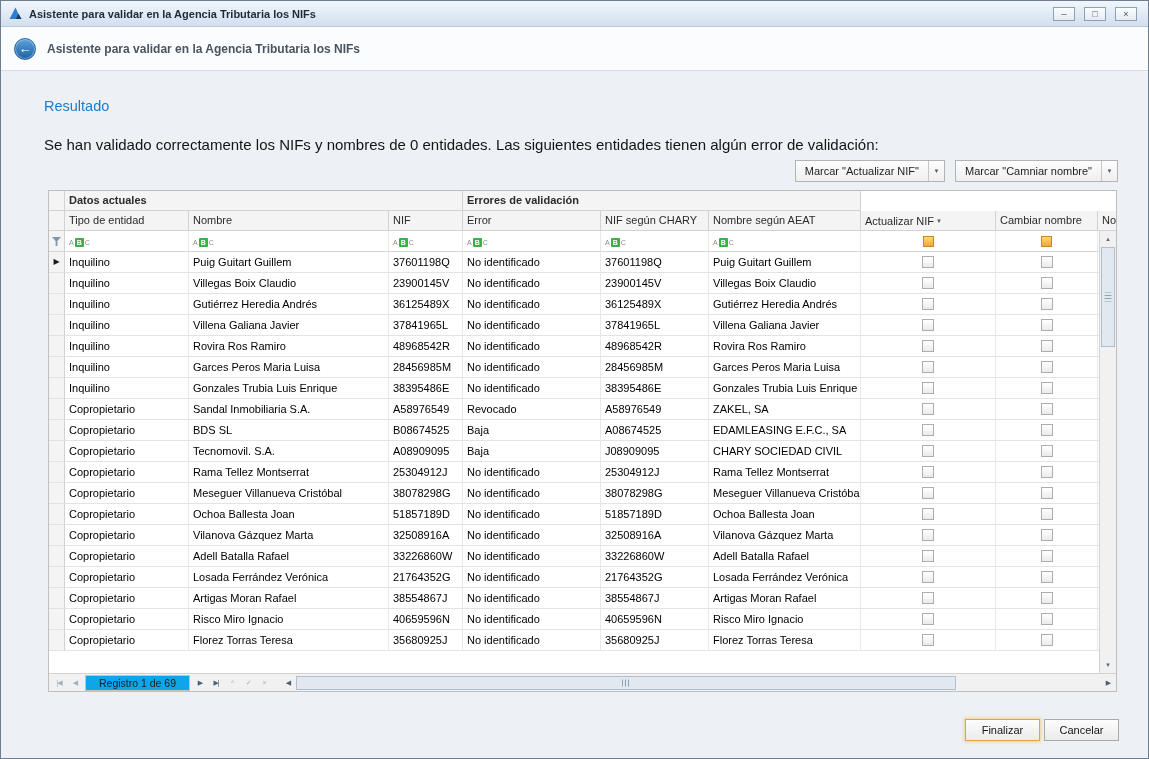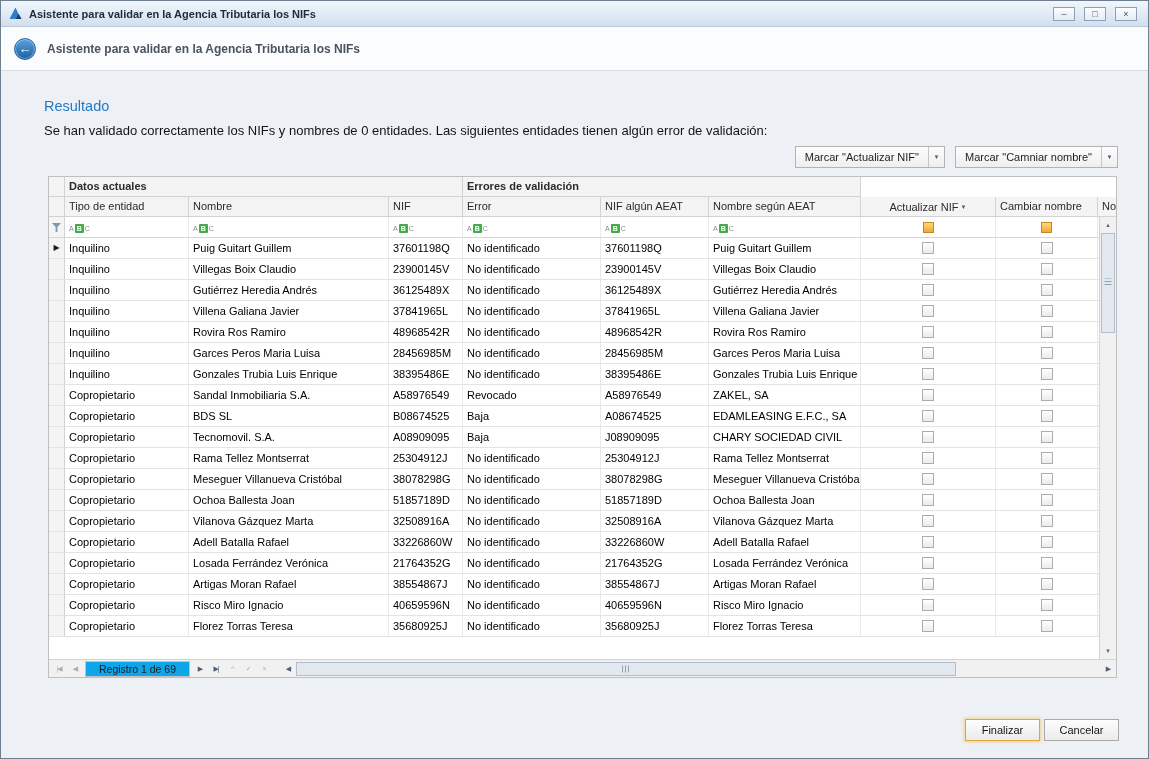--- a/index.html
+++ b/index.html
@@ -15,32 +15,32 @@
   .win-btn{width:22px;height:14px;border:1px solid #8da1b5;background:linear-gradient(#fcfdfe,#e4ebf3);color:#3f5368;font-size:9px;line-height:12px;text-align:center;display:inline-block;}
 
   
   .headerband{height:44px;flex:0 0 auto;background:#fbfcfe;border-bottom:1px solid #d6dce4;display:flex;align-items:center;padding:0 13px;gap:11px;}
   .back-btn{width:22px;height:22px;border-radius:50%;background:linear-gradient(#5ba2de,#1c61a1);border:1px solid #2a6aa6;box-shadow:inset 0 0 0 1px rgba(255,255,255,.35);color:#fff;font-size:13px;line-height:20px;text-align:center;display:inline-block;flex:0 0 auto;}
   .header-title{font-size:12px;color:#49545f;font-weight:bold;}
 
   
   .content{flex:1;display:flex;flex-direction:column;min-height:0;}
   .resultado{margin:27px 0 0 43px;font-size:14.5px;color:#1f7ac5;line-height:17px;}
-  .desc{margin:9px 0 0 43px;font-size:13px;color:#141414;line-height:14px;}
+  .desc{margin:23px 0 0 43px;font-size:15px;color:#141414;line-height:14px;}
   .markbtns{align-self:flex-end;display:flex;gap:10px;margin:8px 30px 0 0;}
   .split-btn{display:flex;align-items:stretch;height:22px;border:1px solid #b3b3b3;background:linear-gradient(#fdfdfd,#efefef);}
   .sb-main{display:flex;align-items:center;padding:0 9px;font-size:11px;color:#1e1e1e;white-space:nowrap;}
   .sb-arrow{width:16px;border-left:1px solid #c6c6c6;display:flex;align-items:center;justify-content:center;font-size:6px;color:#4e5d6c;}
 
   
   .grid{margin:8px 0 0 47px;width:1069px;height:502px;flex:0 0 auto;border:1px solid #bfbfbf;background:#fff;position:relative;overflow:hidden;}
   .grow,.hrow{display:flex;width:1089px;}
   .gcell{flex:0 0 auto;height:20px;background:#f4f4f4;border-right:1px solid #d2d2d2;border-bottom:1px solid #d2d2d2;font-size:11px;color:#2b2b2b;line-height:19px;padding:0 4px;white-space:nowrap;overflow:hidden;}
   .grow .gcell{font-weight:bold;}
-  .h-act{display:flex;justify-content:center;align-items:center;line-height:normal;}
+  .h-act{display:flex;justify-content:flex-start;align-items:center;line-height:normal;}
   .h-act .hdd{font-size:6px;color:#51606f;margin-left:2px;}
 
   .c-ind{width:16px;padding:0;}
   .c-tipo{width:124px;}
   .c-nombre{width:200px;}
   .c-nif{width:74px;}
   .c-error{width:138px;}
   .c-nifaeat{width:108px;}
   .c-nomaeat{width:152px;}
   .c-act{width:135px;}
@@ -137,21 +137,21 @@
         <div class="gcell c-ind"></div>
         <div class="gcell g-datos">Datos actuales</div>
         <div class="gcell g-errores">Errores de validación</div>
       </div>
       <div class="hrow">
         <div class="gcell c-ind"></div>
         <div class="gcell c-tipo">Tipo de entidad</div>
         <div class="gcell c-nombre">Nombre</div>
         <div class="gcell c-nif">NIF</div>
         <div class="gcell c-error">Error</div>
-        <div class="gcell c-nifaeat">NIF algún AEAT</div>
+        <div class="gcell c-nifaeat">NIF según CHARY</div>
         <div class="gcell c-nomaeat">Nombre según AEAT</div>
         <div class="gcell c-act h-act">
           <span>Actualizar NIF</span>
           <span class="hdd">▼</span>
         </div>
         <div class="gcell c-camb">Cambiar nombre</div>
         <div class="gcell c-no">No</div>
       </div>
 
       <div class="gbody">

